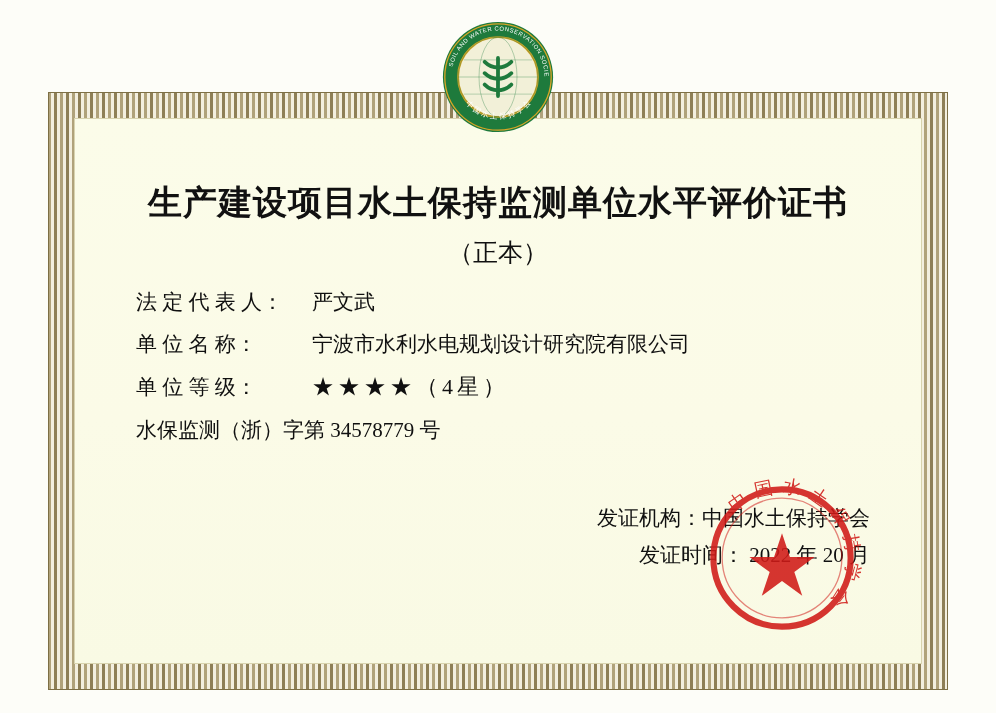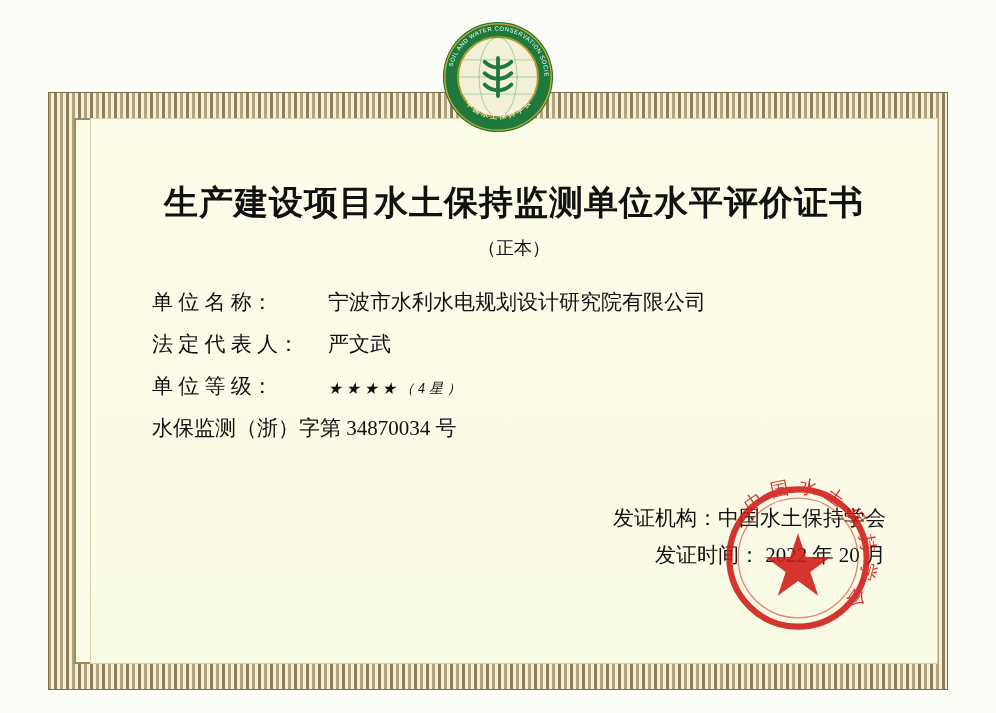--- a/index.html
+++ b/index.html
@@ -59,21 +59,21 @@
     left: -26px; top: -26px;
     width: 900px; height: 598px;
     box-sizing: border-box;
     border: 1px solid #7d6f45;
     pointer-events: none;
   }
 
   
   .paper {
     position: absolute;
-    left: 90px;
+    left: 74px;
     top: 118px;
     width: 848px;
     height: 546px;
     background:
       linear-gradient(180deg, #fbfce9 0%, #fbfbe7 55%, #f9fae4 100%);
     box-sizing: border-box;
   }
   .paper-inner-rule {
     position: absolute;
     left: 0; top: 0; right: 0; bottom: 0;
@@ -105,21 +105,21 @@
     color: #111111;
     white-space: nowrap;
   }
   .subtitle {
     position: absolute;
     left: 0;
     top: 118px;
     width: 848px;
     text-align: center;
     font-family: "Liberation Serif", serif;
-    font-size: 18px;
+    font-size: 25px;
     color: #111111;
   }
 
   
   .fields {
     position: absolute;
     left: 62px;
     top: 170px;
     width: 740px;
   }
@@ -136,22 +136,21 @@
     flex: 0 0 176px;
     letter-spacing: 0px;
     white-space: nowrap;
   }
   .field-value {
     flex: 1 1 auto;
     white-space: nowrap;
   }
   .stars {
     letter-spacing: 4px;
-    font-size: 14px;
-    font-style: italic;
+    font-size: 22px;
   }
 
   
   .issuer {
     position: absolute;
     right: 52px;
     top: 382px;
     text-align: right;
     font-family: "Liberation Serif", serif;
     font-size: 21px;
@@ -181,36 +180,36 @@
 
   <div class="paper">
     <div class="paper-inner-rule"></div>
 
     <div class="title">生产建设项目水土保持监测单位水平评价证书</div>
     <div class="subtitle">（正本）</div>
 
     <div class="fields">
 
       <div class="field-row">
+        <div class="field-label">法 定 代 表 人：</div>
+        <div class="field-value">严文武</div>
+      </div>
+
+      <div class="field-row">
         <div class="field-label">单 位 名 称：</div>
         <div class="field-value">宁波市水利水电规划设计研究院有限公司</div>
       </div>
 
       <div class="field-row">
-        <div class="field-label">法 定 代 表 人：</div>
-        <div class="field-value">严文武</div>
-      </div>
-
-      <div class="field-row">
         <div class="field-label">单 位 等 级：</div>
         <div class="field-value stars">★★★★（4星）</div>
       </div>
 
       <div class="field-row">
-        <div class="field-value">水保监测（浙）字第 34870034 号</div>
+        <div class="field-value">水保监测（浙）字第 34578779 号</div>
       </div>
 
       <div class="field-row">
       </div>
 
     </div>
 
     <div class="issuer">
       <div>发证机构：中国水土保持学会</div>
       <div>发证时间：  2022 年 20 月</div>

